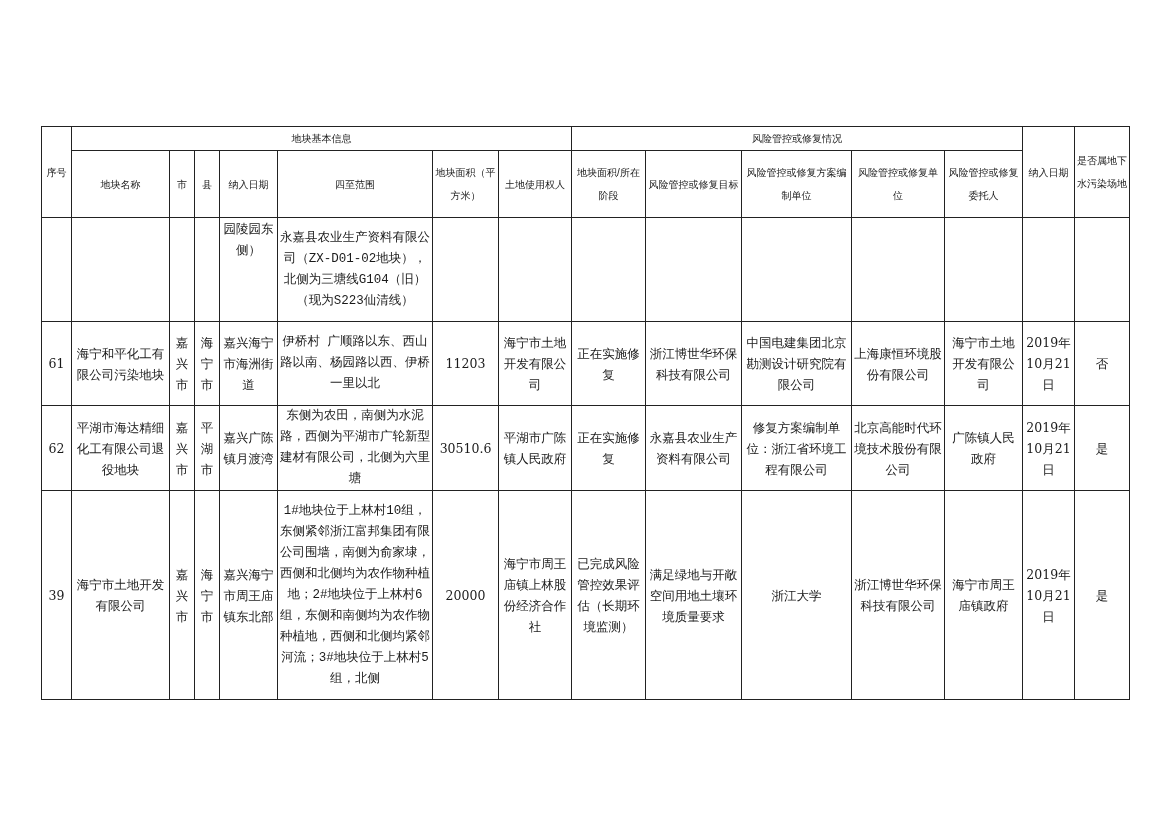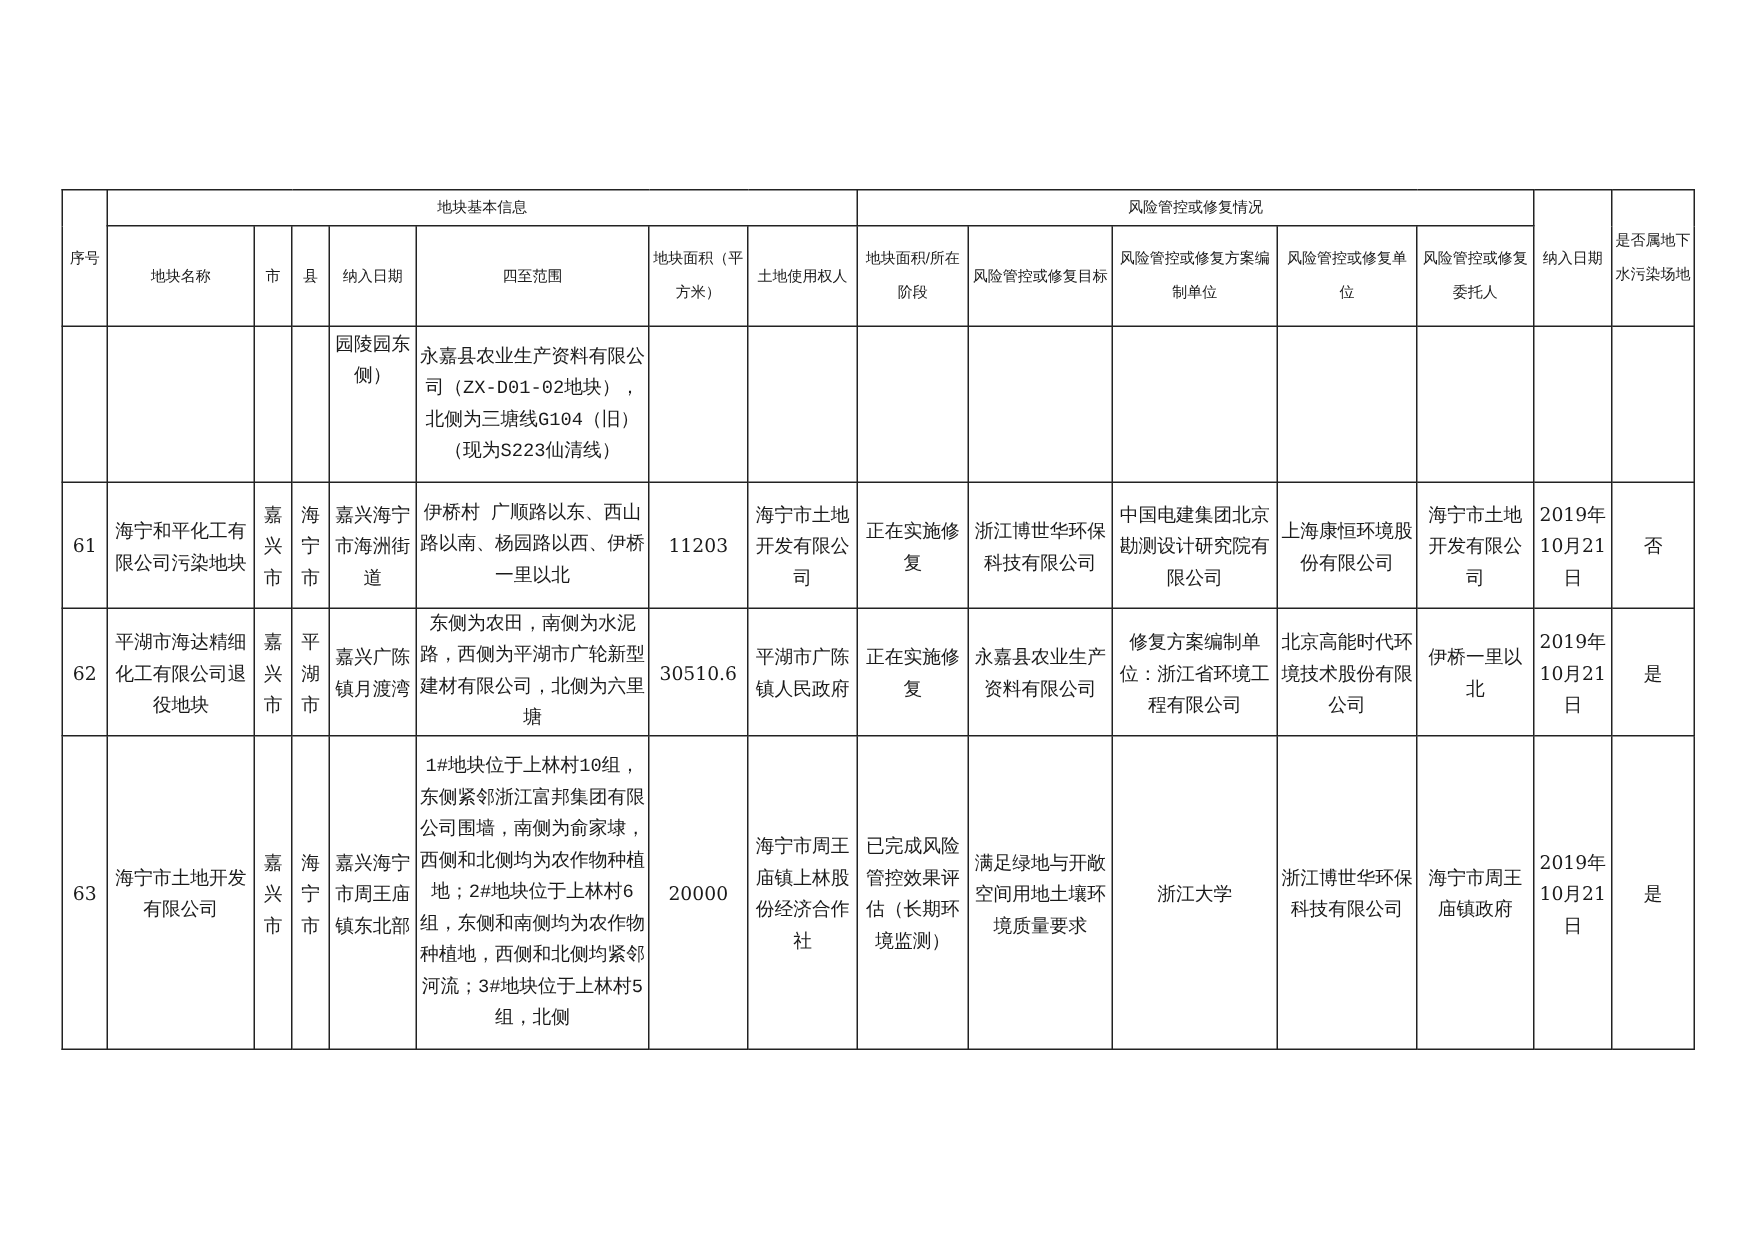--- a/index.html
+++ b/index.html
@@ -100,26 +100,26 @@
       <td>嘉兴市</td>
       <td>平湖市</td>
       <td>嘉兴广陈镇月渡湾</td>
       <td class="four-bounds">东侧为农田，南侧为水泥路，西侧为平湖市广轮新型建材有限公司，北侧为六里塘</td>
       <td>30510.6</td>
       <td>平湖市广陈镇人民政府</td>
       <td>正在实施修复</td>
       <td>永嘉县农业生产资料有限公司</td>
       <td>修复方案编制单位：浙江省环境工程有限公司</td>
       <td>北京高能时代环境技术股份有限公司</td>
-      <td>伊桥一里以北</td>
+      <td>广陈镇人民政府</td>
       <td>2019年10月21日</td>
       <td>是</td>
     </tr>
     <tr style="height:209px">
-      <td class="left-align">63</td>
+      <td class="left-align">39</td>
       <td>海宁市土地开发有限公司</td>
       <td>嘉兴市</td>
       <td>海宁市</td>
       <td>嘉兴海宁市周王庙镇东北部</td>
       <td class="four-bounds">1#地块位于上林村10组，东侧紧邻浙江富邦集团有限公司围墙，南侧为俞家埭，西侧和北侧均为农作物种植地；2#地块位于上林村6组，东侧和南侧均为农作物种植地，西侧和北侧均紧邻河流；3#地块位于上林村5组，北侧</td>
       <td>20000</td>
       <td>海宁市周王庙镇上林股份经济合作社</td>
       <td>已完成风险管控效果评估（长期环境监测）</td>
       <td>满足绿地与开敞空间用地土壤环境质量要求</td>
       <td>浙江大学</td>

